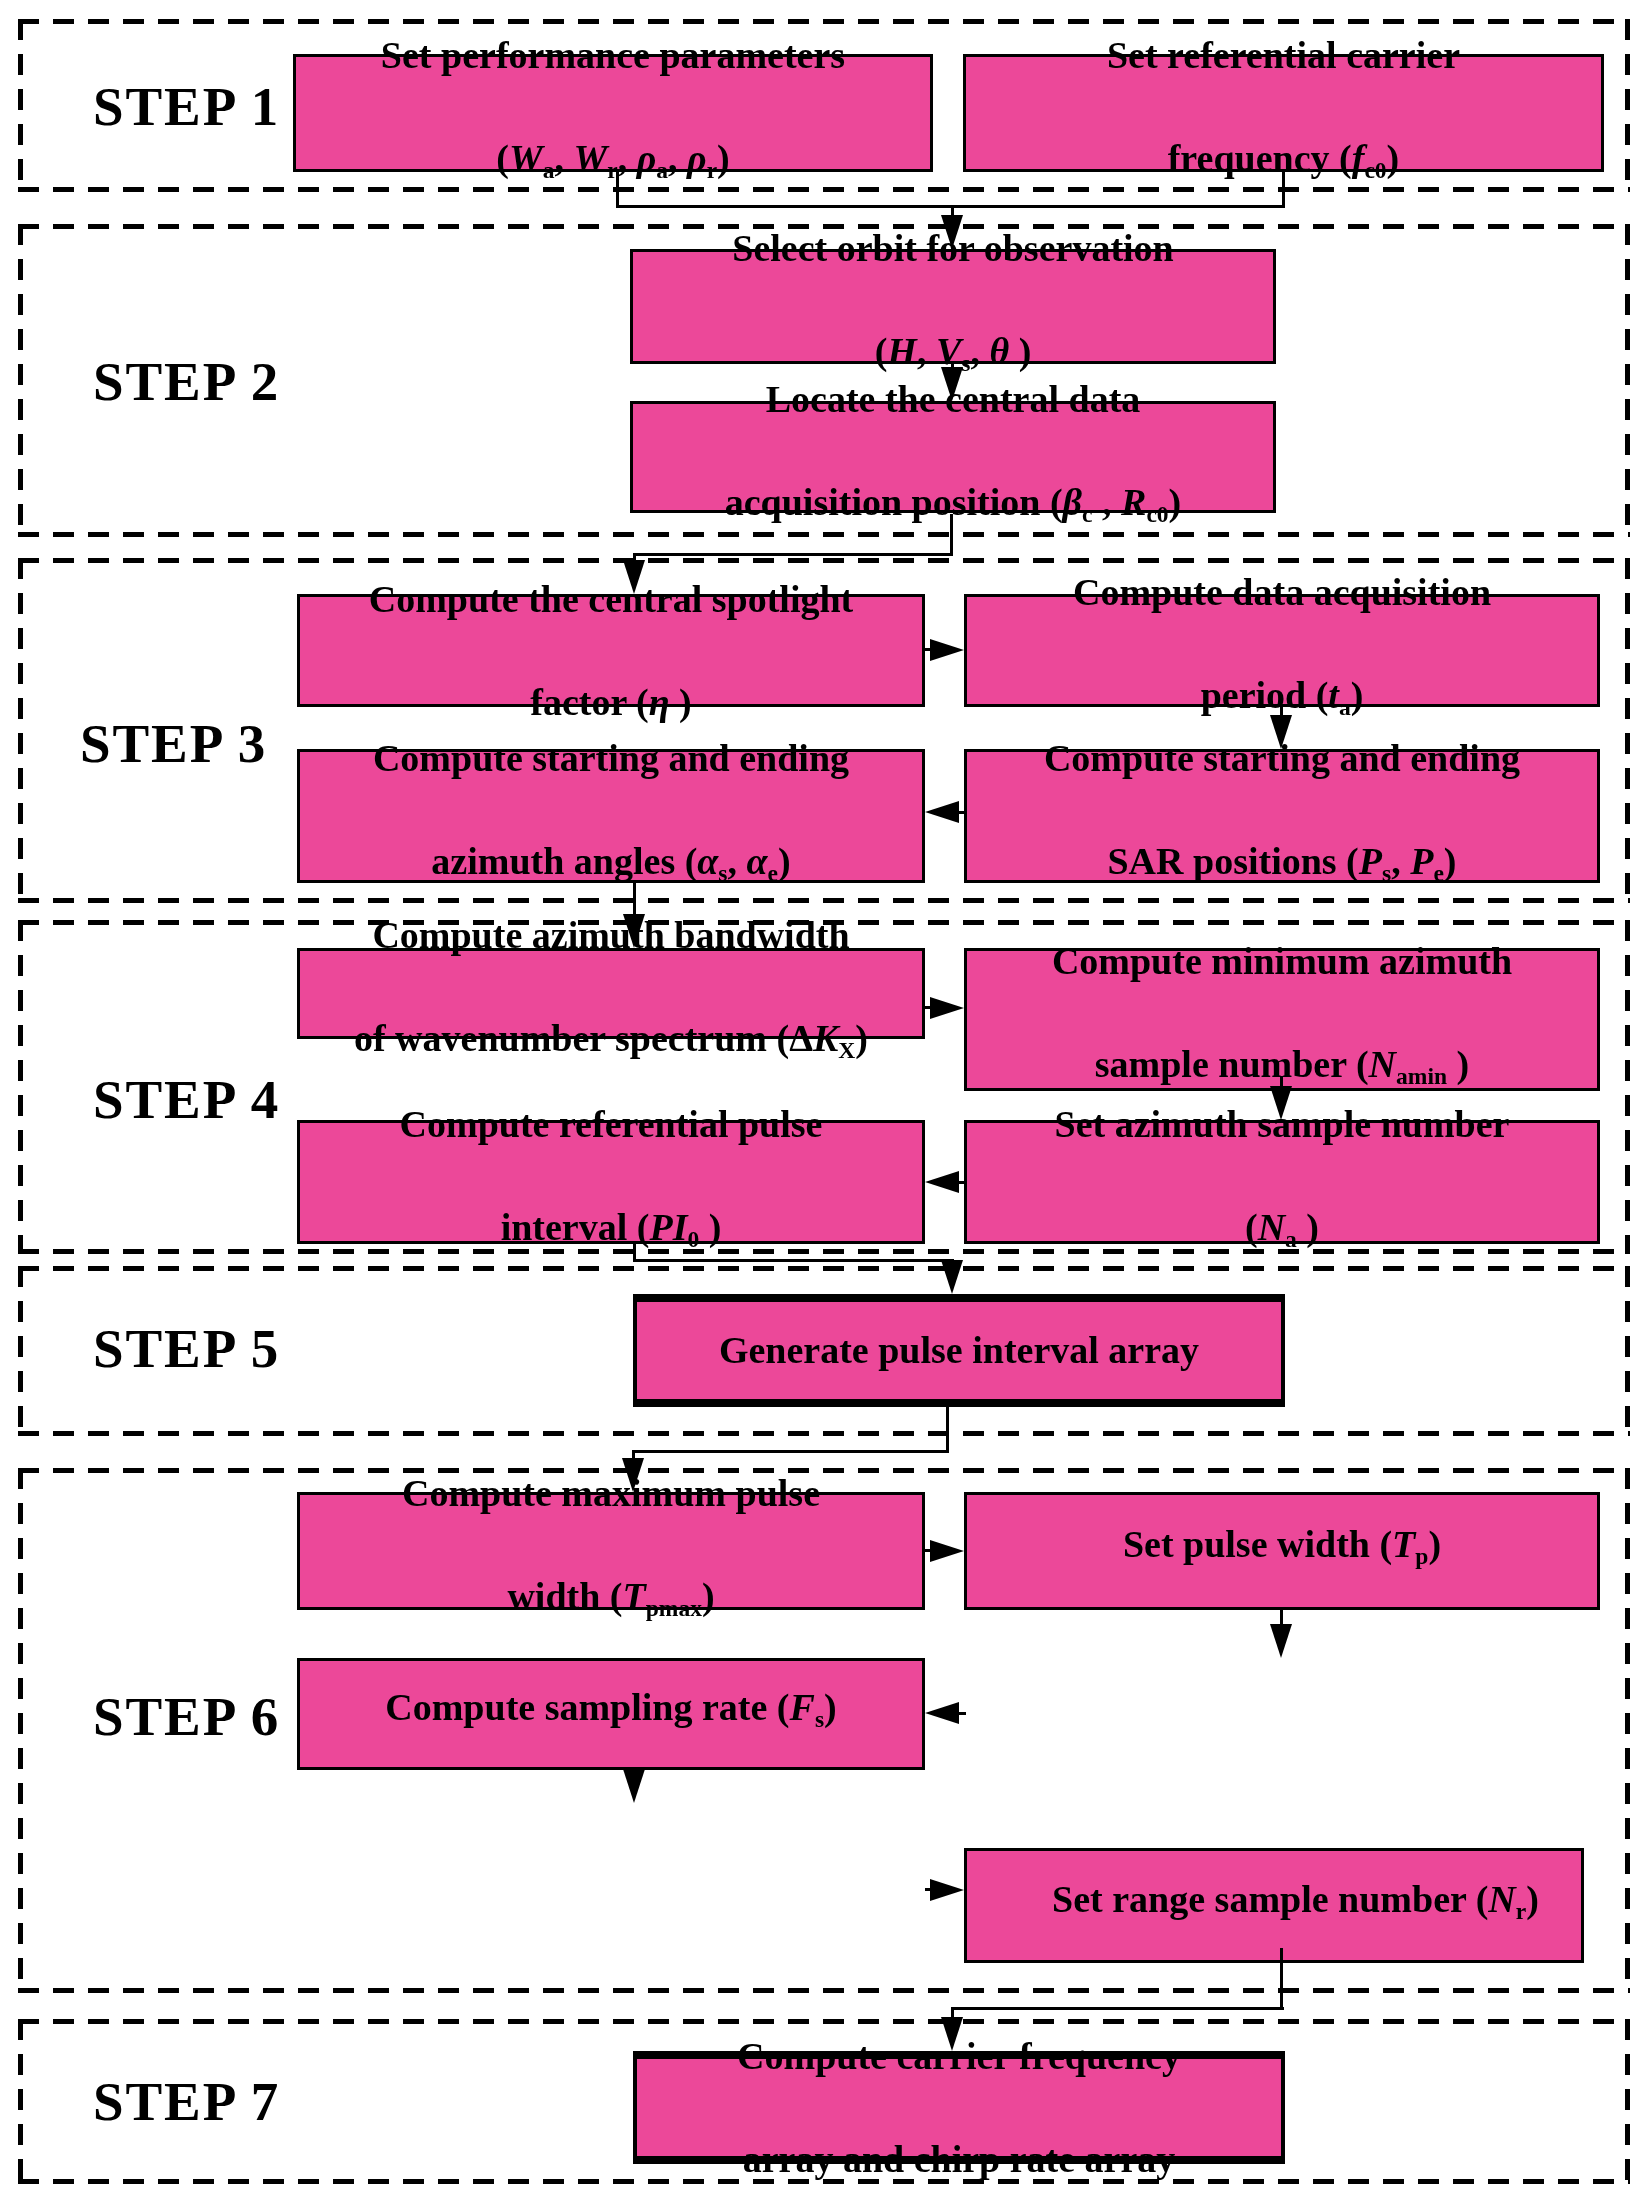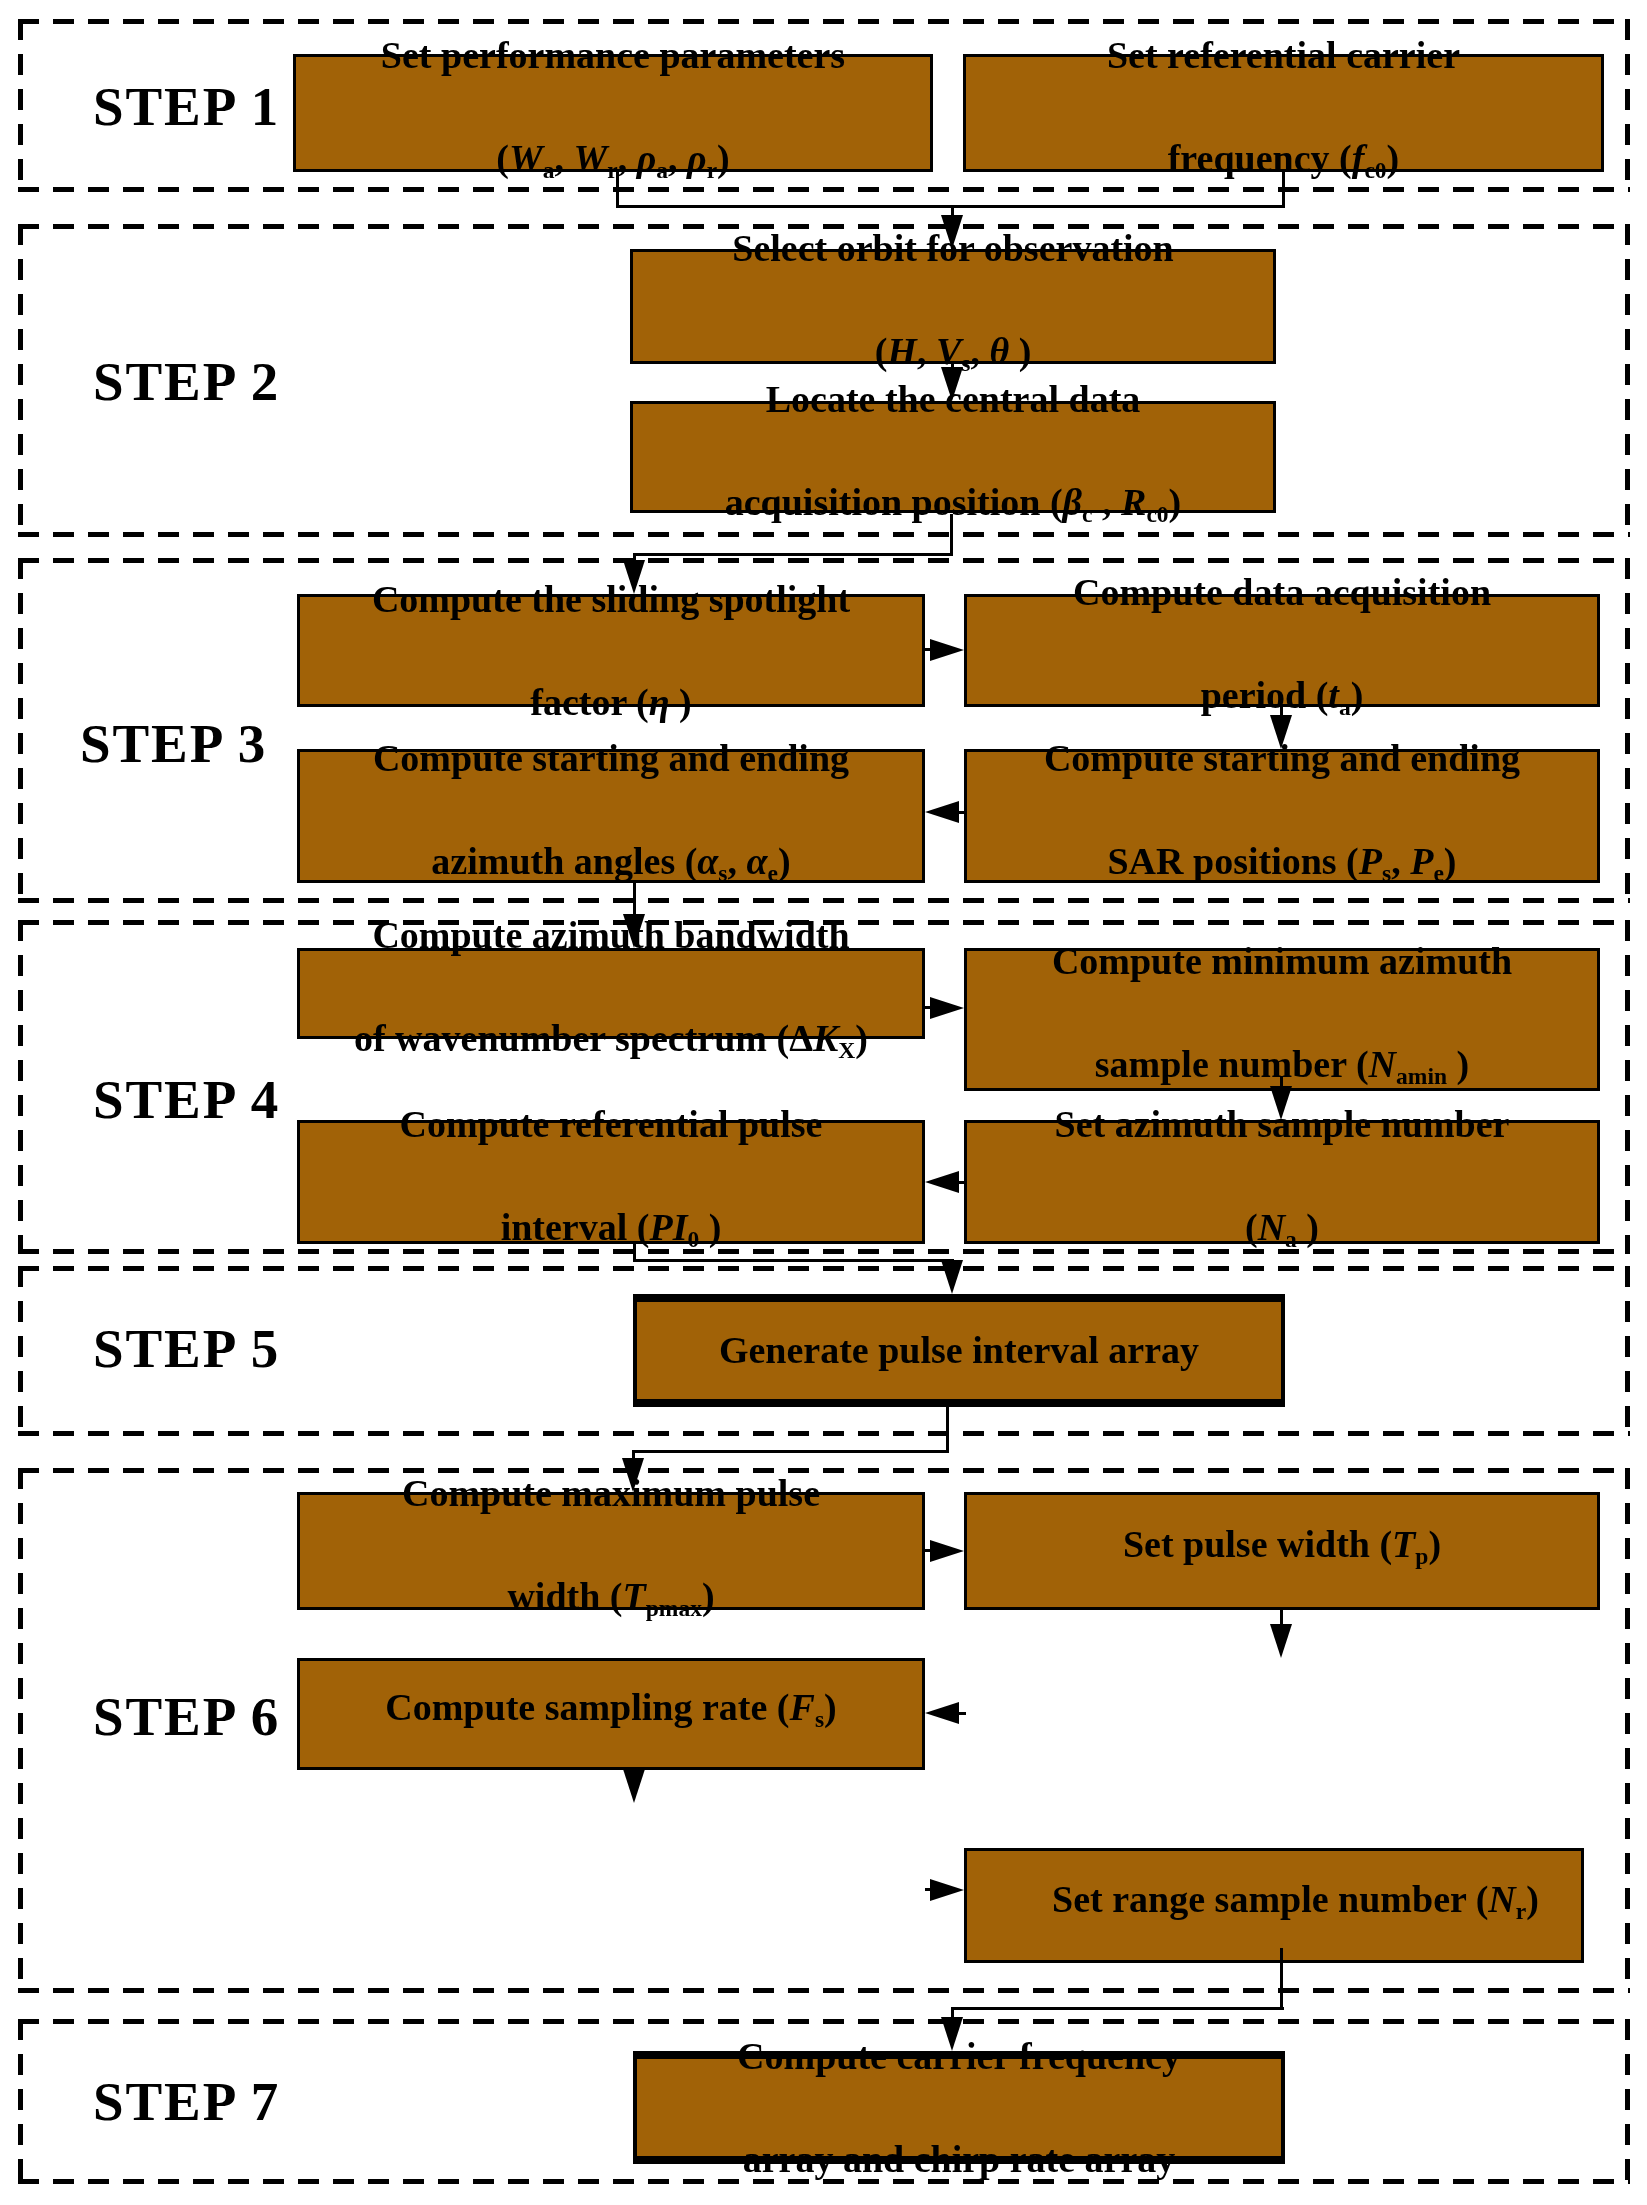--- a/index.html
+++ b/index.html
@@ -7,21 +7,21 @@
        font-family:"Liberation Serif","DejaVu Serif",serif;color:#000;}
   .page{position:absolute;left:0;top:0;width:1647px;height:2205px;background:#fff;}
   
   .container{position:absolute;box-sizing:border-box;background:
      repeating-linear-gradient(to right,#000 0 21.4px,rgba(0,0,0,0) 21.4px 35px) left top/100% 5px no-repeat,
      repeating-linear-gradient(to right,#000 0 21.4px,rgba(0,0,0,0) 21.4px 35px) left bottom/100% 5px no-repeat,
      repeating-linear-gradient(to bottom,#000 0 21.4px,rgba(0,0,0,0) 21.4px 35px) left top/5px 100% no-repeat,
      repeating-linear-gradient(to bottom,#000 0 21.4px,rgba(0,0,0,0) 21.4px 35px) right top/5px 100% no-repeat;}
   .step-label{position:absolute;font-weight:bold;font-size:55px;line-height:69px;
        letter-spacing:1.9px;white-space:nowrap;}
-  .box{position:absolute;border:3.8px solid #000;background:#a16207;box-sizing:border-box;
+  .box{position:absolute;border:3.8px solid #000;background:#ec4899;box-sizing:border-box;
        display:flex;flex-direction:column;justify-content:center;align-items:center;
        text-align:right;font-weight:bold;font-size:38px;line-height:55px;gap:48px;}
   .box.thick{border-width:8.2px 4.4px;}
   .bl{white-space:nowrap;}
   .seg-i{font-style:italic;}
   .seg-sub{font-size:0.62em;font-style:normal;vertical-align:-0.30em;letter-spacing:0;}
   .vline,.hline{position:absolute;background:#000;}
   .vline{width:3.2px;}
   .hline{height:3.2px;}
   .arr{position:absolute;width:0;height:0;}
@@ -62,21 +62,21 @@
   <div class="box" style="left:630px;top:249px;width:646px;height:115px;">
     <div class="bl">Select orbit for observation</div>
     <div class="bl">(<span class="seg-i">H</span>, <span class="seg-i">V</span><span class="seg-sub">s</span>, <span class="seg-i">θ</span> )</div>
   </div>
   <div class="box" style="left:630px;top:401px;width:646px;height:112px;">
     <div class="bl">Locate the central data</div>
     <div class="bl">acquisition position (<span class="seg-i">β</span><span class="seg-sub">c</span> , <span class="seg-i">R</span><span class="seg-sub">c0</span>)</div>
   </div>
 
   <div class="box" style="left:297px;top:594px;width:628px;height:113px;">
-    <div class="bl">Compute the sliding spotlight</div>
+    <div class="bl">Compute the central spotlight</div>
     <div class="bl">factor (<span class="seg-i">η</span> )</div>
   </div>
   <div class="box" style="left:964px;top:594px;width:636px;height:113px;">
     <div class="bl">Compute data acquisition</div>
     <div class="bl">period (<span class="seg-i">t</span><span class="seg-sub">a</span>)</div>
   </div>
   <div class="box" style="left:297px;top:749px;width:628px;height:134px;">
     <div class="bl">Compute starting and ending</div>
     <div class="bl">azimuth angles (<span class="seg-i">α</span><span class="seg-sub">s</span>, <span class="seg-i">α</span><span class="seg-sub">e</span>)</div>
   </div>

